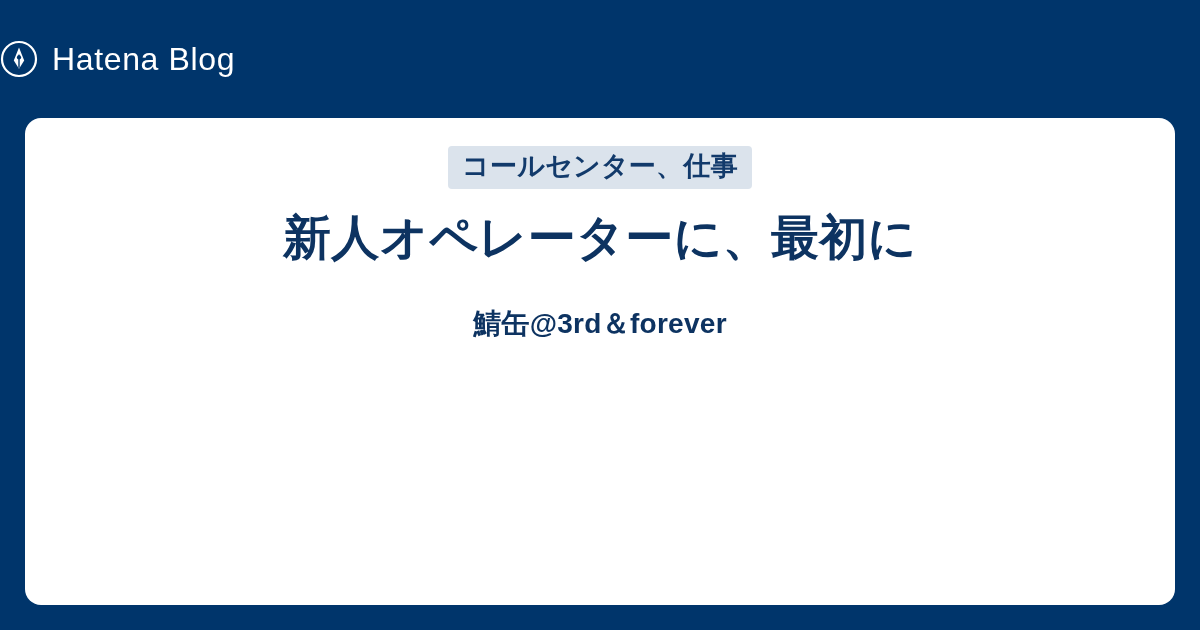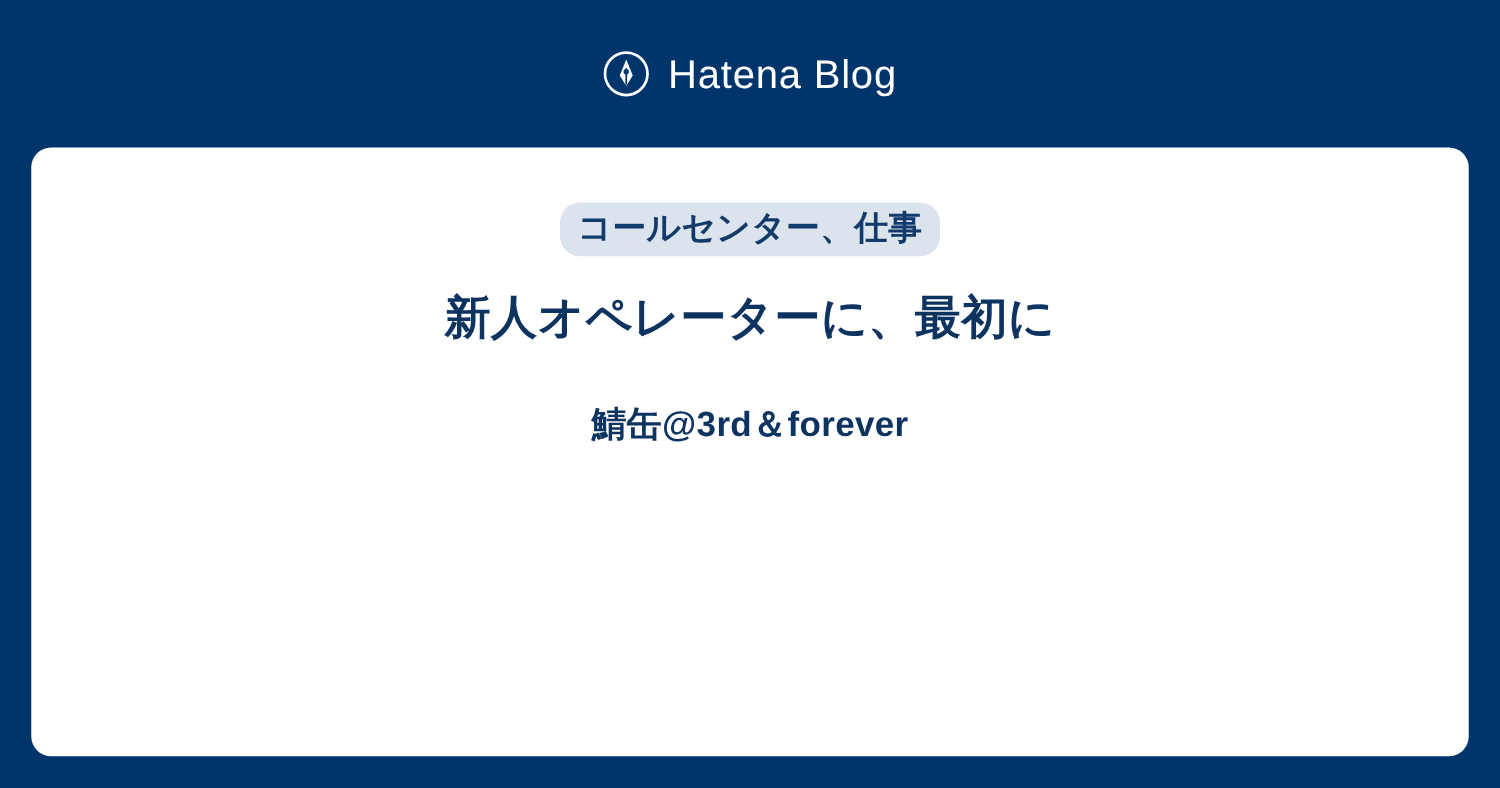--- a/index.html
+++ b/index.html
@@ -24,21 +24,21 @@
 
   
   .brand-bar {
     position: absolute;
     top: 0;
     left: 0;
     width: 1200px;
     height: 118px;
     display: flex;
     align-items: center;
-    justify-content: center;
+    justify-content: flex-start;
     gap: 14px;
   }
   .brand-logo-icon {
     width: 38px;
     height: 38px;
     flex: 0 0 38px;
     display: block;
   }
   .brand-name {
     color: #ffffff;
@@ -66,31 +66,30 @@
   }
 
   .category-tag {
     display: inline-block;
     background: #dbe3ec;
     color: #123a6b;
     font-size: 27px;
     font-weight: bold;
     line-height: 1;
     padding: 7px 14px 9px 14px;
-    border-radius: 16px;
+    border-radius: 4px;
     letter-spacing: 0.01em;
     white-space: nowrap;
-    margin-top: 16px;
   }
 
   .entry-title {
     margin: 14px 0 0 0;
     padding: 0 40px;
     color: #0d3361;
-    font-size: 37px;
+    font-size: 48px;
     font-weight: bold;
     line-height: 70px;
     text-align: center;
     letter-spacing: 0.005em;
     width: 100%;
     box-sizing: border-box;
   }
   .entry-title .title-line {
     display: block;
     white-space: nowrap;

